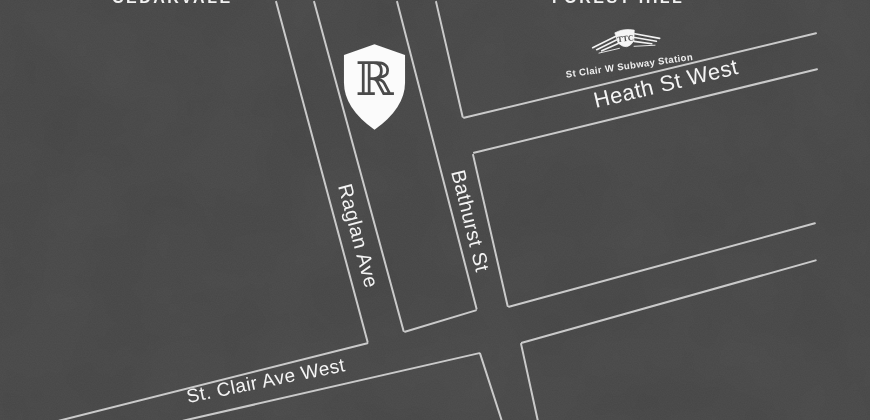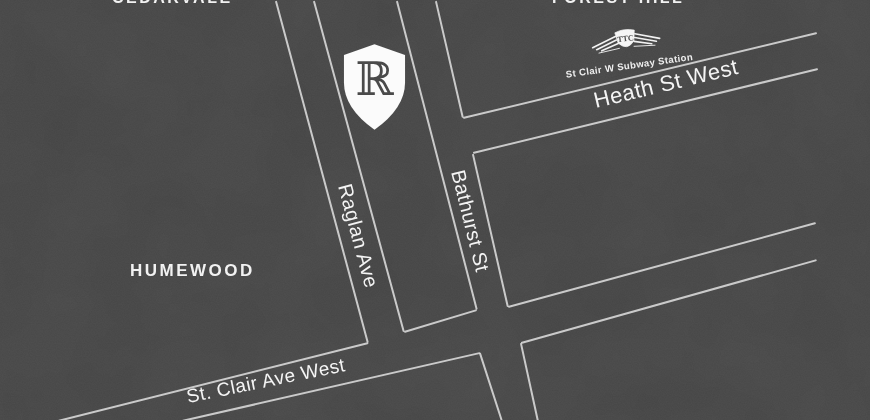--- a/index.html
+++ b/index.html
@@ -81,21 +81,20 @@
       <div class="road-line" style="left: 473px; top: 152px; width: 355.079px; transform: rotate(-13.684deg); background: rgb(224, 224, 224); opacity: 0.85;"></div>
       <div class="road-line" style="left: 58px; top: 420px; width: 319.662px; transform: rotate(-14.1232deg); background: rgb(224, 224, 224); opacity: 0.85;"></div>
       <div class="road-line" style="left: 404px; top: 331px; width: 76.243px; transform: rotate(-16.7712deg); background: rgb(224, 224, 224); opacity: 0.85;"></div>
       <div class="road-line" style="left: 508px; top: 306px; width: 319.249px; transform: rotate(-15.2551deg); background: rgb(224, 224, 224); opacity: 0.85;"></div>
       <div class="road-line" style="left: 182px; top: 420px; width: 305.66px; transform: rotate(-12.8541deg); background: rgb(224, 224, 224); opacity: 0.85;"></div>
       <div class="road-line" style="left: 521px; top: 342px; width: 307.417px; transform: rotate(-15.6638deg); background: rgb(224, 224, 224); opacity: 0.85;"></div>
     </div>
 
   <div id="lbl-cedarvale" class="nbhd">CEDARVALE</div>
   <div id="lbl-forest-hill" class="nbhd">FOREST HILL</div>
-  <div id="lbl-humewood" class="nbhd">HUMEWOOD</div>
 
   <div id="lbl-raglan" class="street">Raglan Ave</div>
   <div id="lbl-bathurst" class="street">Bathurst St</div>
   <div id="lbl-heath" class="street">Heath St West</div>
   <div id="lbl-stclair" class="street">St. Clair Ave West</div>
 
   <div id="station">
     <svg class="ttc" viewBox="0 0 120 52" aria-hidden="true">
 
       <g stroke="#f2f2f2" stroke-width="2.6" stroke-linecap="round">

